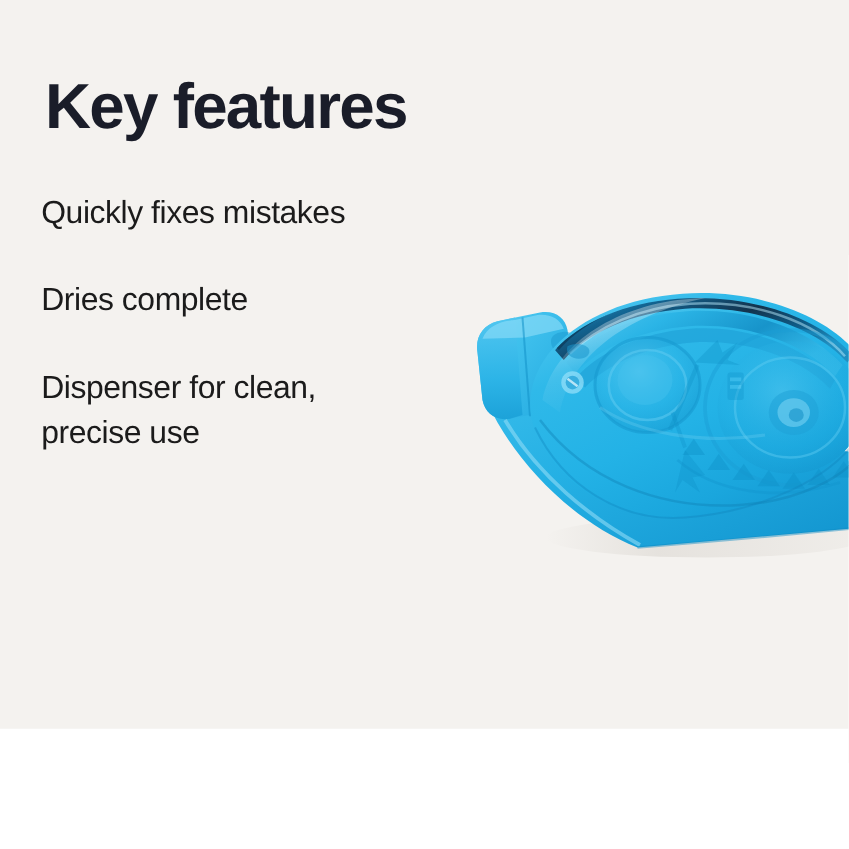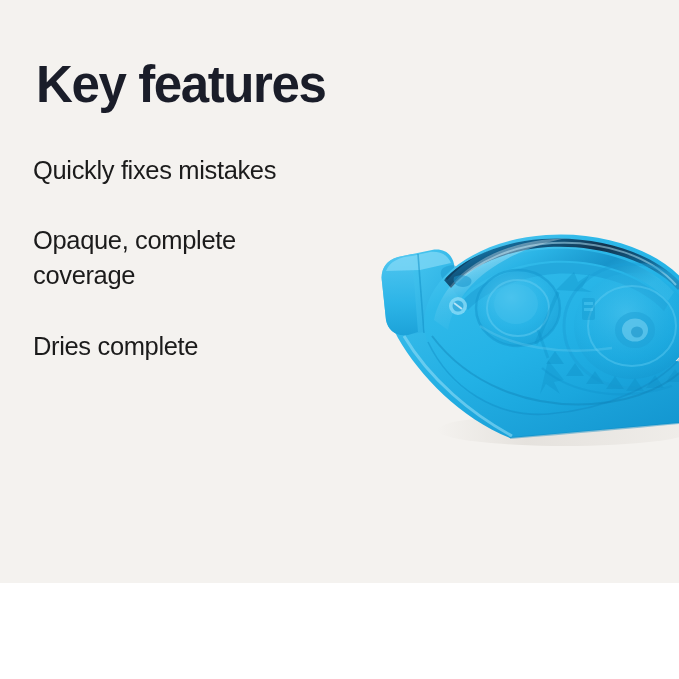--- a/index.html
+++ b/index.html
@@ -65,23 +65,23 @@
 </style>
 </head>
 <body>
 
 <div id="canvas">
 
   <h1 id="page-title">Key features</h1>
 
   <div id="feature-list">
     <div class="feature-item">Quickly fixes mistakes</div>
-    <div class="feature-item">Opaque, complete
-coverage</div>
     <div class="feature-item">Dries complete</div>
+    <div class="feature-item">Dispenser for clean,
+precise use</div>
   </div>
 
   <div id="product-image">
     <svg viewBox="0 0 330 340" xmlns="http://www.w3.org/2000/svg" aria-hidden="true">
       <defs>
 
         <linearGradient id="gBody" x1="0.12" y1="0.05" x2="0.78" y2="0.98">
           <stop offset="0%" stop-color="#4ec6f0"></stop>
           <stop offset="22%" stop-color="#2fb9e9"></stop>
           <stop offset="55%" stop-color="#23b2e6"></stop>

